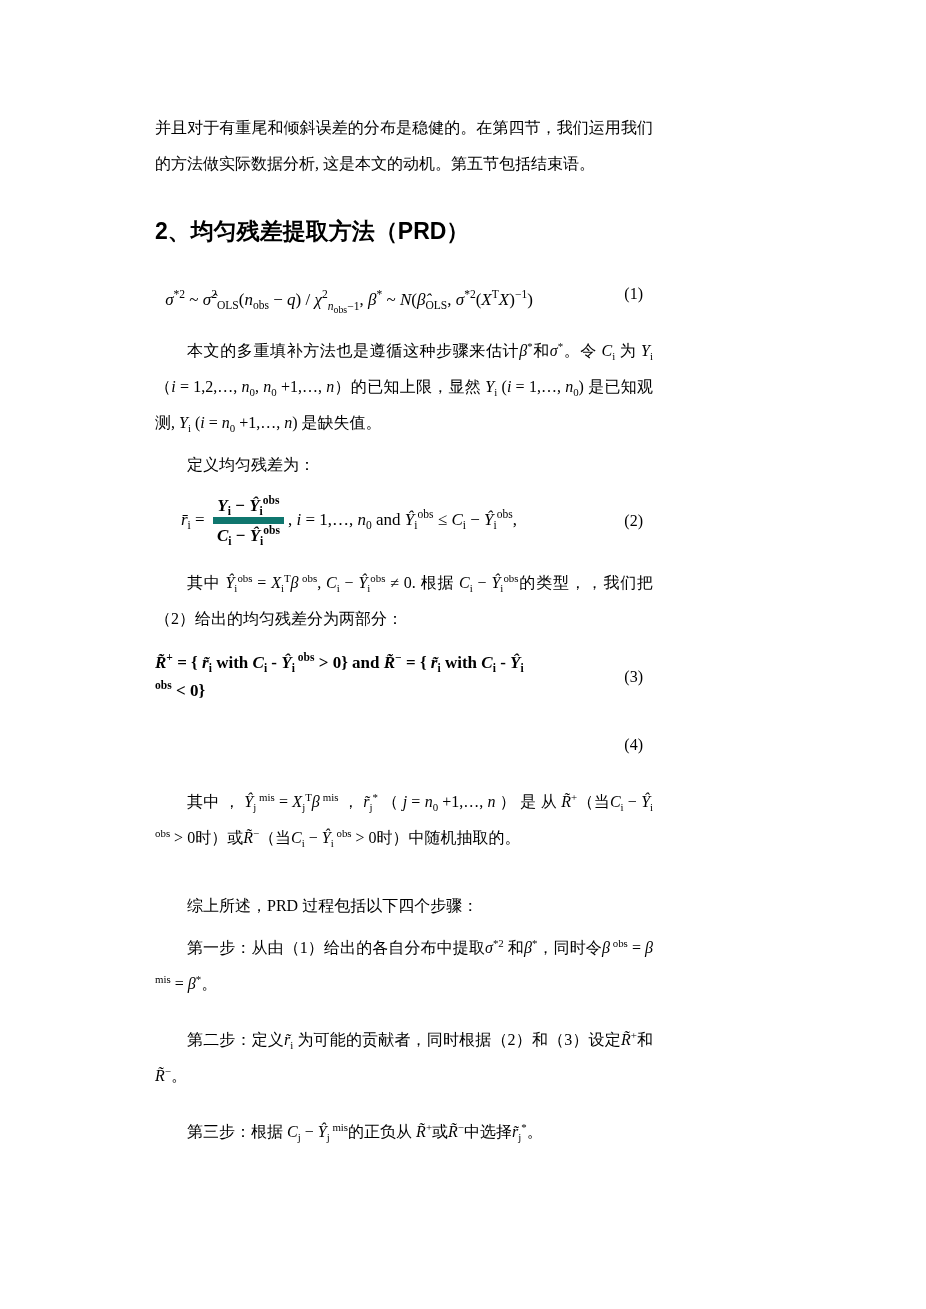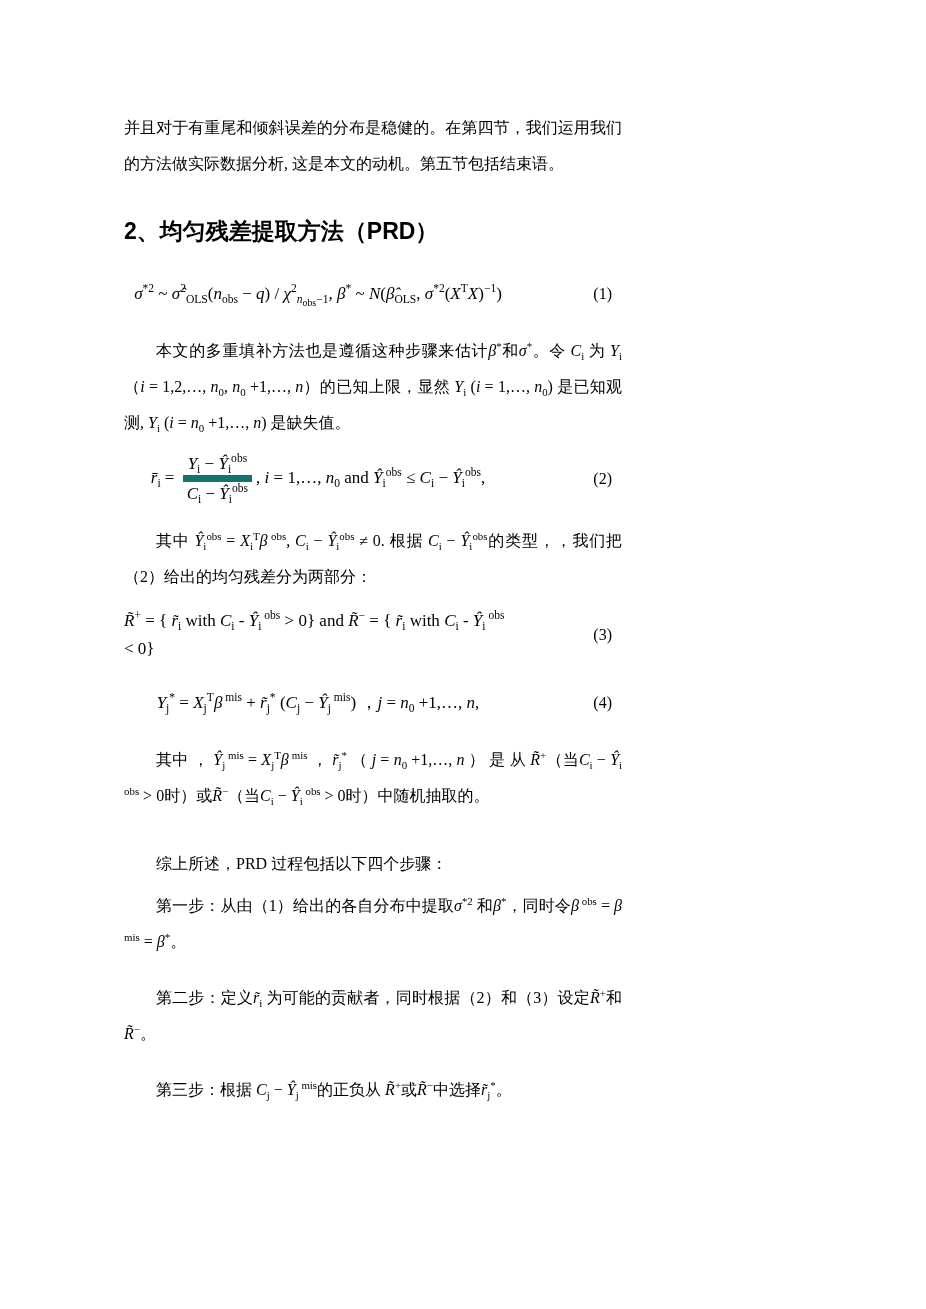--- a/index.html
+++ b/index.html
@@ -6,62 +6,64 @@
   html, body { margin: 0; padding: 0; background: #ffffff; }
   .page {
     width: 744px;
     height: 1309px;
     background: #ffffff;
     color: #000000;
     padding: 110px 122px 40px 124px;
     font-family: "Liberation Serif", "DejaVu Serif", serif;
     font-size: 16px;
     overflow: hidden;
+    margin-left: 31px;
   }
   .para {
     margin: 0 0 6px 0;
     line-height: 2.25;
     text-indent: 2em;
     text-align: justify;
   }
   .para.no-indent { text-indent: 0; }
   .heading {
     font-family: "Liberation Sans", "DejaVu Sans", sans-serif;
     font-size: 23px;
     font-weight: bold;
     margin: 34px 0 26px 0;
   }
   .equation {
     position: relative;
     display: flex;
-    align-items: center;
+    align-items: flex-end;
     justify-content: center;
     margin: 12px 0 18px 0;
     padding-right: 110px;
     font-size: 17px;
     line-height: 1.7;
     min-height: 42px;
   }
   .eq-body { font-style: normal; }
-  .eq-body.semi { font-weight: 400; }
+  .eq-body.semi { font-weight: 700; }
   .eq-num {
     position: absolute;
     right: 10px;
     top: 50%;
     transform: translateY(-50%);
     font-size: 16px;
     font-weight: normal;
   }
   sup, sub { font-size: 68%; line-height: 0; }
   sub sub, sub sup { font-size: 85%; }
   .frac {
     display: inline-block;
     vertical-align: middle;
     text-align: center;
     margin: 0 4px;
+    font-weight: bold;
   }
   .frac .num { display: block; padding: 0 4px 1px 4px; line-height: 1.25; }
   .frac .den { display: block; border-top: 7px solid #0f766e; padding: 1px 4px 0 4px; line-height: 1.25; }
   .steps .para { margin-bottom: 20px; }
   .spacer-sm { height: 26px; }
 </style>
 </head>
 <body>
 
 <div class="page">
@@ -72,36 +74,36 @@
 
 
   <div class="equation">
     <span class="eq-body"><i>σ</i><sup>*2</sup> ~ <i>σ̂</i><sup>2</sup><sub>OLS</sub>(<i>n</i><sub>obs</sub> − <i>q</i>) / <i>χ</i><sup>2</sup><sub><i>n</i><sub>obs</sub>−1</sub>, <i>β</i><sup>*</sup> ~ <i>N</i>(<i>β̂</i><sub>OLS</sub>, <i>σ</i><sup>*2</sup>(<i>X</i><sup>T</sup><i>X</i>)<sup>−1</sup>)</span>
     <span class="eq-num">(1)</span>
   </div>
 
 
   <p class="para">本文的多重填补方法也是遵循这种步骤来估计<i>β</i><sup>*</sup>和<i>σ</i><sup>*</sup>。令 <i>C</i><sub>i</sub> 为 <i>Y</i><sub>i</sub>（<i>i</i> = 1,2,…, <i>n</i><sub>0</sub>, <i>n</i><sub>0</sub> +1,…, <i>n</i>）的已知上限，显然 <i>Y</i><sub>i</sub> (<i>i</i> = 1,…, <i>n</i><sub>0</sub>) 是已知观测, <i>Y</i><sub>i</sub> (<i>i</i> = <i>n</i><sub>0</sub> +1,…, <i>n</i>) 是缺失值。</p>
 
+  <p class="para">定义均匀残差为：</p>
 
   <div class="equation">
     <span class="eq-body"><i>r̄</i><sub>i</sub> = <span class="frac"><span class="num"><i>Y</i><sub>i</sub> − <i>Ŷ</i><sub>i</sub><sup>obs</sup></span><span class="den"><i>C</i><sub>i</sub> − <i>Ŷ</i><sub>i</sub><sup>obs</sup></span></span>, <i>i</i> = 1,…, <i>n</i><sub>0</sub> and <i>Ŷ</i><sub>i</sub><sup>obs</sup> ≤ <i>C</i><sub>i</sub> − <i>Ŷ</i><sub>i</sub><sup>obs</sup>,</span>
     <span class="eq-num">(2)</span>
   </div>
 
   <p class="para">其中 <i>Ŷ</i><sub>i</sub><sup>obs</sup> = <i>X</i><sub>i</sub><sup>T</sup><i>β</i><sup> obs</sup>, <i>C</i><sub>i</sub> − <i>Ŷ</i><sub>i</sub><sup>obs</sup> ≠ 0. 根据 <i>C</i><sub>i</sub> − <i>Ŷ</i><sub>i</sub><sup>obs</sup>的类型，，我们把（2）给出的均匀残差分为两部分：</p>
 
   <div class="equation">
     <span class="eq-body semi"><i>R̃</i><sup>+</sup> = { <i>r̃</i><sub>i</sub> with <i>C</i><sub>i</sub> - <i>Ŷ</i><sub>i</sub><sup> obs</sup> &gt; 0} and <i>R̃</i><sup>−</sup> = { <i>r̃</i><sub>i</sub> with <i>C</i><sub>i</sub> - <i>Ŷ</i><sub>i</sub><sup> obs</sup> &lt; 0}</span>
     <span class="eq-num">(3)</span>
   </div>
 
 
   <div class="equation">
-    <span class="eq-body semi"><i>Y</i><sub>j</sub><sup>*</sup> = <i>X</i><sub>j</sub><sup>T</sup><i>β</i><sup> mis</sup> + <i>r̃</i><sub>j</sub><sup>*</sup> (<i>C</i><sub>j</sub> − <i>Ŷ</i><sub>j</sub><sup> mis</sup>) ，<i>j</i> = <i>n</i><sub>0</sub> +1,…, <i>n</i>,</span>
     <span class="eq-num">(4)</span>
   </div>
 
   <p class="para">其中 ， <i>Ŷ</i><sub>j</sub><sup> mis</sup> = <i>X</i><sub>j</sub><sup>T</sup><i>β</i><sup> mis</sup> ， <i>r̃</i><sub>j</sub><sup>*</sup> （ <i>j</i> = <i>n</i><sub>0</sub> +1,…, <i>n</i> ） 是 从 <i>R̃</i><sup>+</sup>（当<i>C</i><sub>i</sub> − <i>Ŷ</i><sub>i</sub><sup> obs</sup> &gt; 0时）或<i>R̃</i><sup>−</sup>（当<i>C</i><sub>i</sub> − <i>Ŷ</i><sub>i</sub><sup> obs</sup> &gt; 0时）中随机抽取的。</p>
 
   <div class="spacer-sm"></div>
 
   <p class="para">综上所述，PRD 过程包括以下四个步骤：</p>
 
   <div class="steps">

